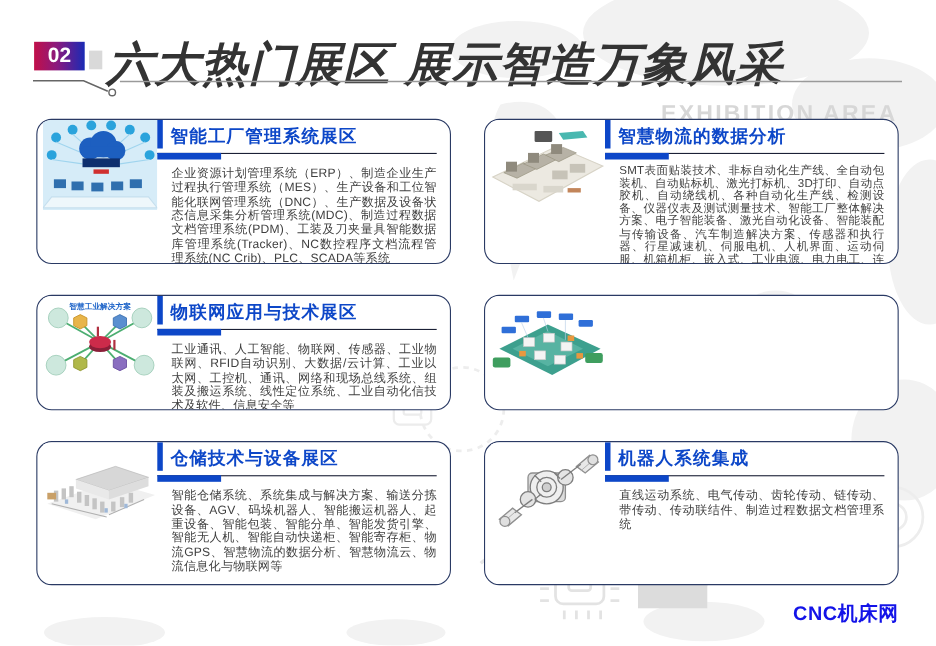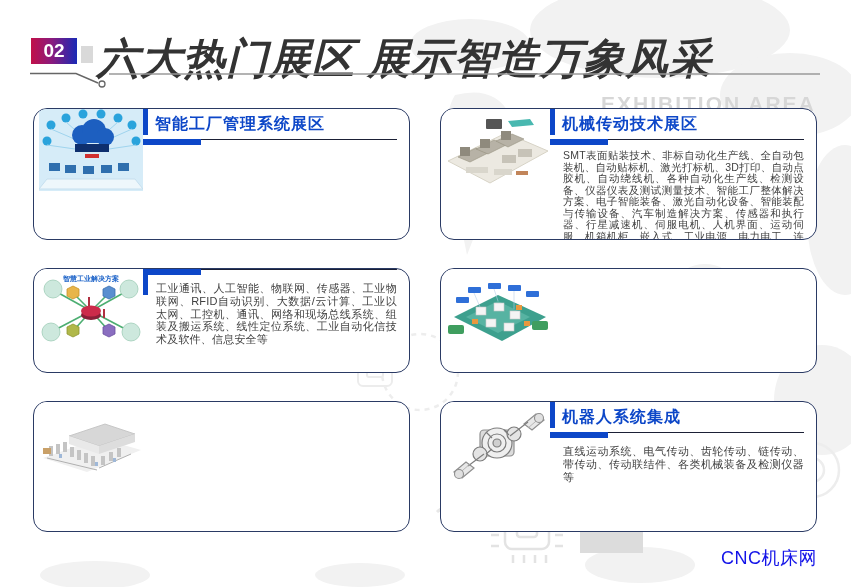--- a/index.html
+++ b/index.html
@@ -54,21 +54,21 @@
   .rule .thick { position:absolute; left:0; top:-1.5px; width:58px; height:6px; background:#0d47c8; }
   .card-desc {
     margin:7px 0 0 13px; font-size:11px; line-height:1.16; color:#3f3f3f;
     text-align:justify; letter-spacing:0.2px;
   }
   .card.dense .card-desc { font-size:10.5px; line-height:1.1; margin-top:5px; }
 
   
   .footer-logo {
     position:absolute; right:34px; top:546px; z-index:2;
-    color:#1313e8; font-size:18px; font-weight:normal; letter-spacing:0.5px;
+    color:#1313e8; font-size:18px; font-weight:bold; letter-spacing:0.5px;
     text-decoration:none; cursor:pointer;
   }
 </style>
 </head>
 <body>
 
 <div class="page">
 
   <svg class="bg" width="851" height="587" viewBox="0 0 851 587">
     <g fill="#f2f2f2">
@@ -171,20 +171,21 @@
         </svg>
       </div>
       <div class="card-content">
         <div class="title-block">
           <div class="accent-bar"></div>
           <h2 class="card-title">智能工厂管理系统展区</h2>
           <div class="rule">
               <span class="thick"></span>
             </div>
         </div>
+        <p class="card-desc">企业资源计划管理系统（ERP）、制造企业生产过程执行管理系统（MES）、生产设备和工位智能化联网管理系统（DNC）、生产数据及设备状态信息采集分析管理系统(MDC)、制造过程数据文档管理系统(PDM)、工装及刀夹量具智能数据库管理系统(Tracker)、NC数控程序文档流程管理系统(NC Crib)、PLC、SCADA等系统</p>
       </div>
     </section>
 
     <section class="card dense">
       <div class="card-img">
         <svg viewBox="0 0 104 82">
           <rect width="104" height="82" fill="#ffffff"></rect>
           <polygon points="2,52 60,24 102,42 44,74" fill="#ece9e1" stroke="#d7d3c6" stroke-width="1"></polygon>
           <g fill="#b7b2a6" stroke="#97927f" stroke-width="0.6">
             <polygon points="12,48 30,39 42,44 24,53"></polygon>
@@ -205,21 +206,21 @@
           <g fill="#d9d6cc">
             <rect x="20" y="58" width="22" height="6"></rect>
               <rect x="48" y="60" width="18" height="6"></rect>
           </g>
           <rect x="70" y="62" width="12" height="4" fill="#c2855a"></rect>
         </svg>
       </div>
       <div class="card-content">
         <div class="title-block">
           <div class="accent-bar"></div>
-          <h2 class="card-title">机械传动技术展区</h2>
+          <h2 class="card-title">智慧物流的数据分析</h2>
           <div class="rule">
               <span class="thick"></span>
             </div>
         </div>
         <p class="card-desc">SMT表面贴装技术、非标自动化生产线、全自动包装机、自动贴标机、激光打标机、3D打印、自动点胶机、自动绕线机、各种自动化生产线、检测设备、仪器仪表及测试测量技术、智能工厂整体解决方案、电子智能装备、激光自动化设备、智能装配与传输设备、汽车制造解决方案、传感器和执行器、行星减速机、伺服电机、人机界面、运动伺服、机箱机柜、嵌入式、工业电源、电力电工、连接器、线缆、端子、电气设备、过程和能源自动化系统等</p>
       </div>
     </section>
 
     <section class="card">
       <div class="card-img">
@@ -250,20 +251,21 @@
           </g>
           <ellipse cx="52" cy="46" rx="10" ry="5" fill="#8a1f38"></ellipse>
           <ellipse cx="52" cy="42" rx="10" ry="5.5" fill="#cc2b4a"></ellipse>
           <rect x="49" y="28" width="2" height="9" fill="#b03040"></rect>
           <rect x="64" y="40" width="2" height="9" fill="#b03040"></rect>
         </svg>
       </div>
       <div class="card-content">
         <div class="title-block">
           <div class="accent-bar"></div>
+          <h2 class="card-title">物联网应用与技术展区</h2>
           <div class="rule">
               <span class="thick"></span>
             </div>
         </div>
         <p class="card-desc">工业通讯、人工智能、物联网、传感器、工业物联网、RFID自动识别、大数据/云计算、工业以太网、工控机、通讯、网络和现场总线系统、组装及搬运系统、线性定位系统、工业自动化信技术及软件、信息安全等</p>
       </div>
     </section>
 
     <section class="card">
       <div class="card-img">
@@ -326,20 +328,30 @@
               <line x1="60" y1="66" x2="92" y2="52"></line>
           </g>
           <g fill="#9fb8d8">
               <rect x="20" y="52" width="3" height="4"></rect>
               <rect x="56" y="60" width="3" height="4"></rect>
               <rect x="74" y="56" width="3" height="4"></rect>
             </g>
           <rect x="4" y="46" width="8" height="6" fill="#c9a068"></rect>
         </svg>
       </div>
+      <div class="card-content">
+        <div class="title-block">
+          <div class="accent-bar"></div>
+          <h2 class="card-title">仓储技术与设备展区</h2>
+          <div class="rule">
+              <span class="thick"></span>
+            </div>
+        </div>
+        <p class="card-desc">智能仓储系统、系统集成与解决方案、输送分拣设备、AGV、码垛机器人、智能搬运机器人、起重设备、智能包装、智能分单、智能发货引擎、智能无人机、智能自动快递柜、智能寄存柜、物流GPS、智慧物流的数据分析、智慧物流云、物流信息化与物联网等</p>
+      </div>
     </section>
 
     <section class="card">
       <div class="card-img">
         <svg viewBox="0 0 104 82">
           <rect width="104" height="82" fill="#ffffff"></rect>
           <g stroke="#8f8f8f" stroke-width="1.2" fill="#e8e8e8">
             <polygon points="8,70 20,60 28,66 16,76"></polygon>
             <polygon points="78,22 90,12 98,18 86,28"></polygon>
             <rect x="34" y="28" width="34" height="26" rx="4" fill="#dcdcdc"></rect>
@@ -363,21 +375,21 @@
         </svg>
       </div>
       <div class="card-content">
         <div class="title-block">
           <div class="accent-bar"></div>
           <h2 class="card-title">机器人系统集成</h2>
           <div class="rule">
               <span class="thick"></span>
             </div>
         </div>
-        <p class="card-desc">直线运动系统、电气传动、齿轮传动、链传动、带传动、传动联结件、各类机械装备及检测仪器等</p>
+        <p class="card-desc">直线运动系统、电气传动、齿轮传动、链传动、带传动、传动联结件、制造过程数据文档管理系统</p>
       </div>
     </section>
 
   </main>
 
   <a class="footer-logo">CNC机床网</a>
 
 </div>
 
 </body></html>

